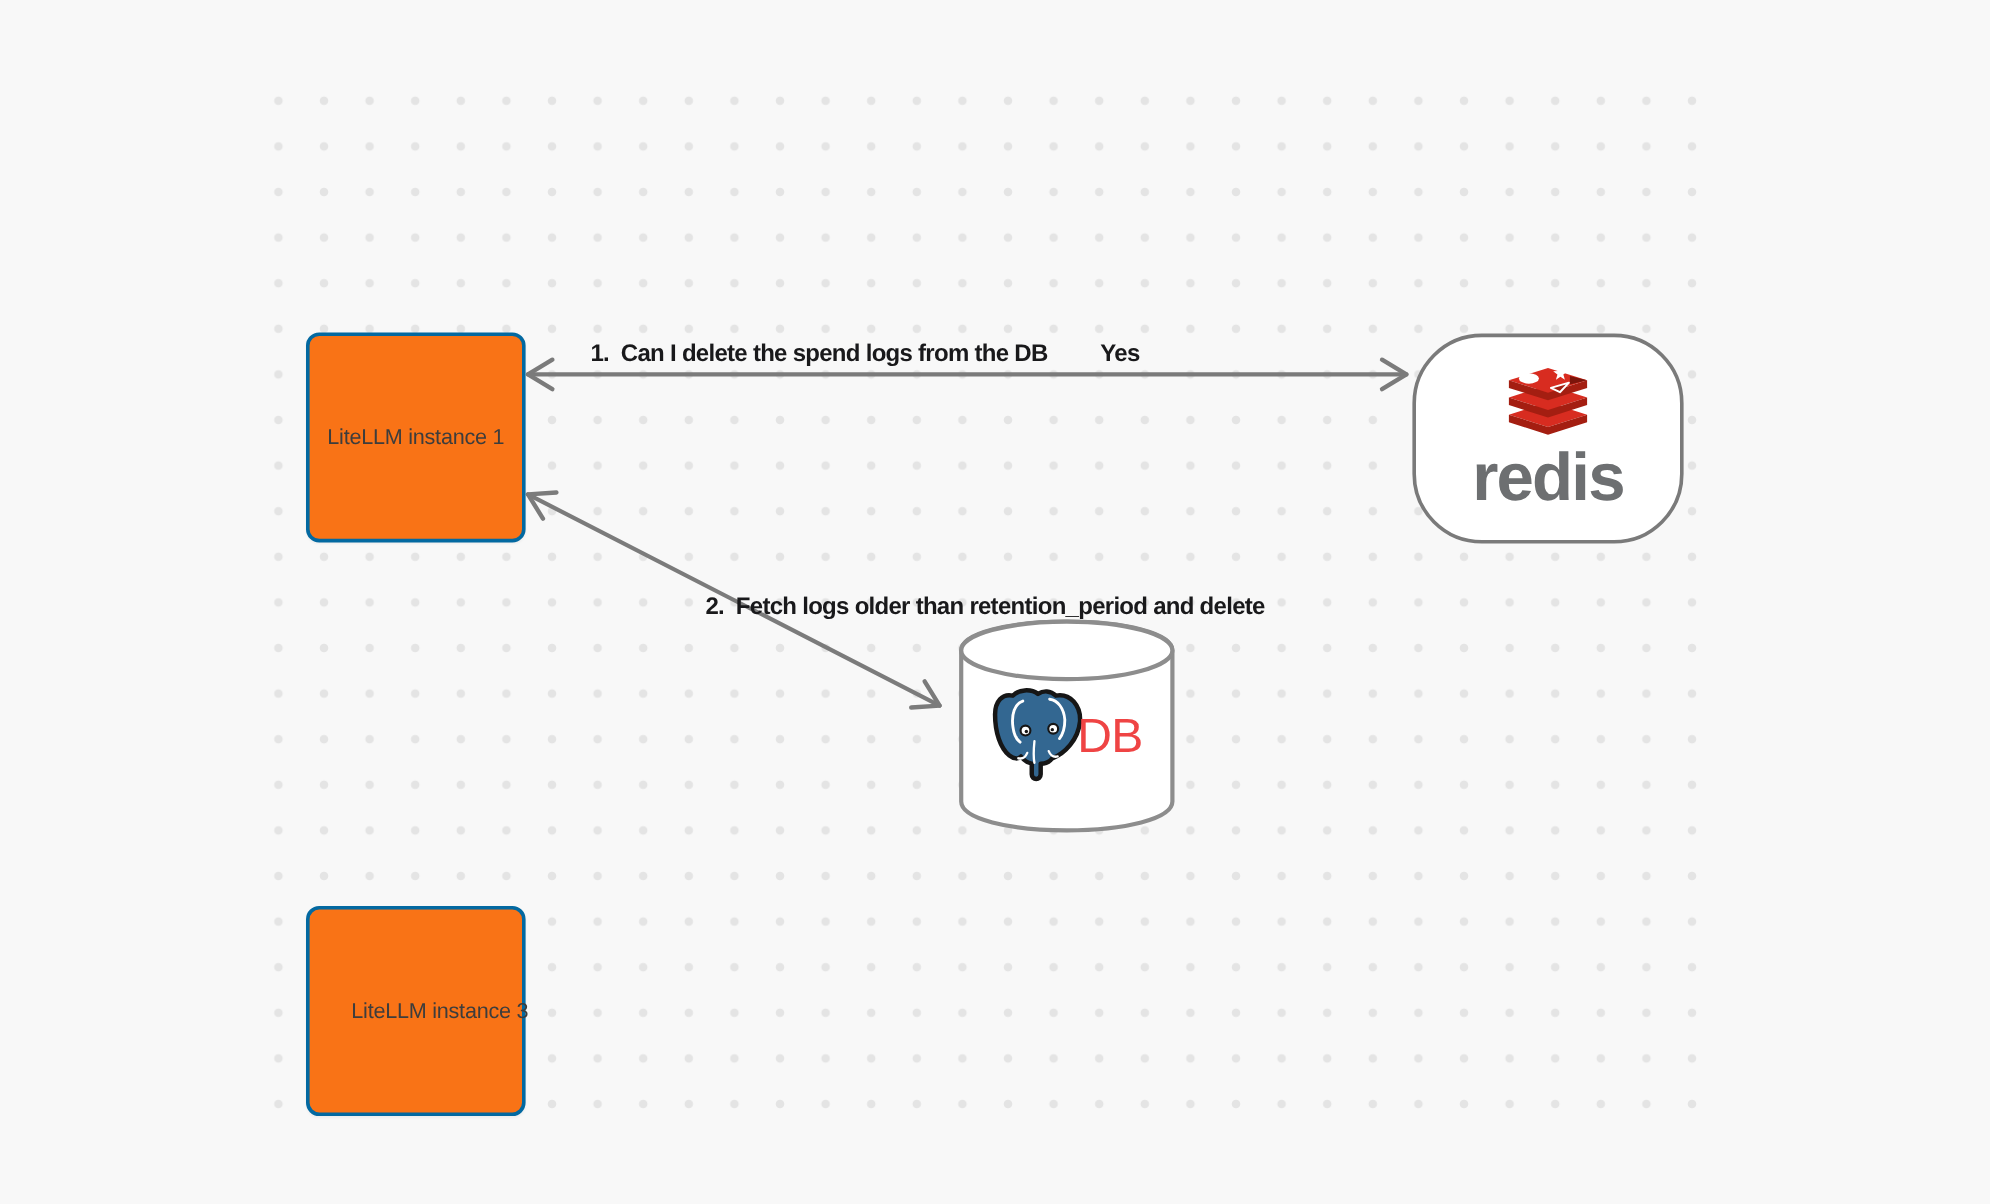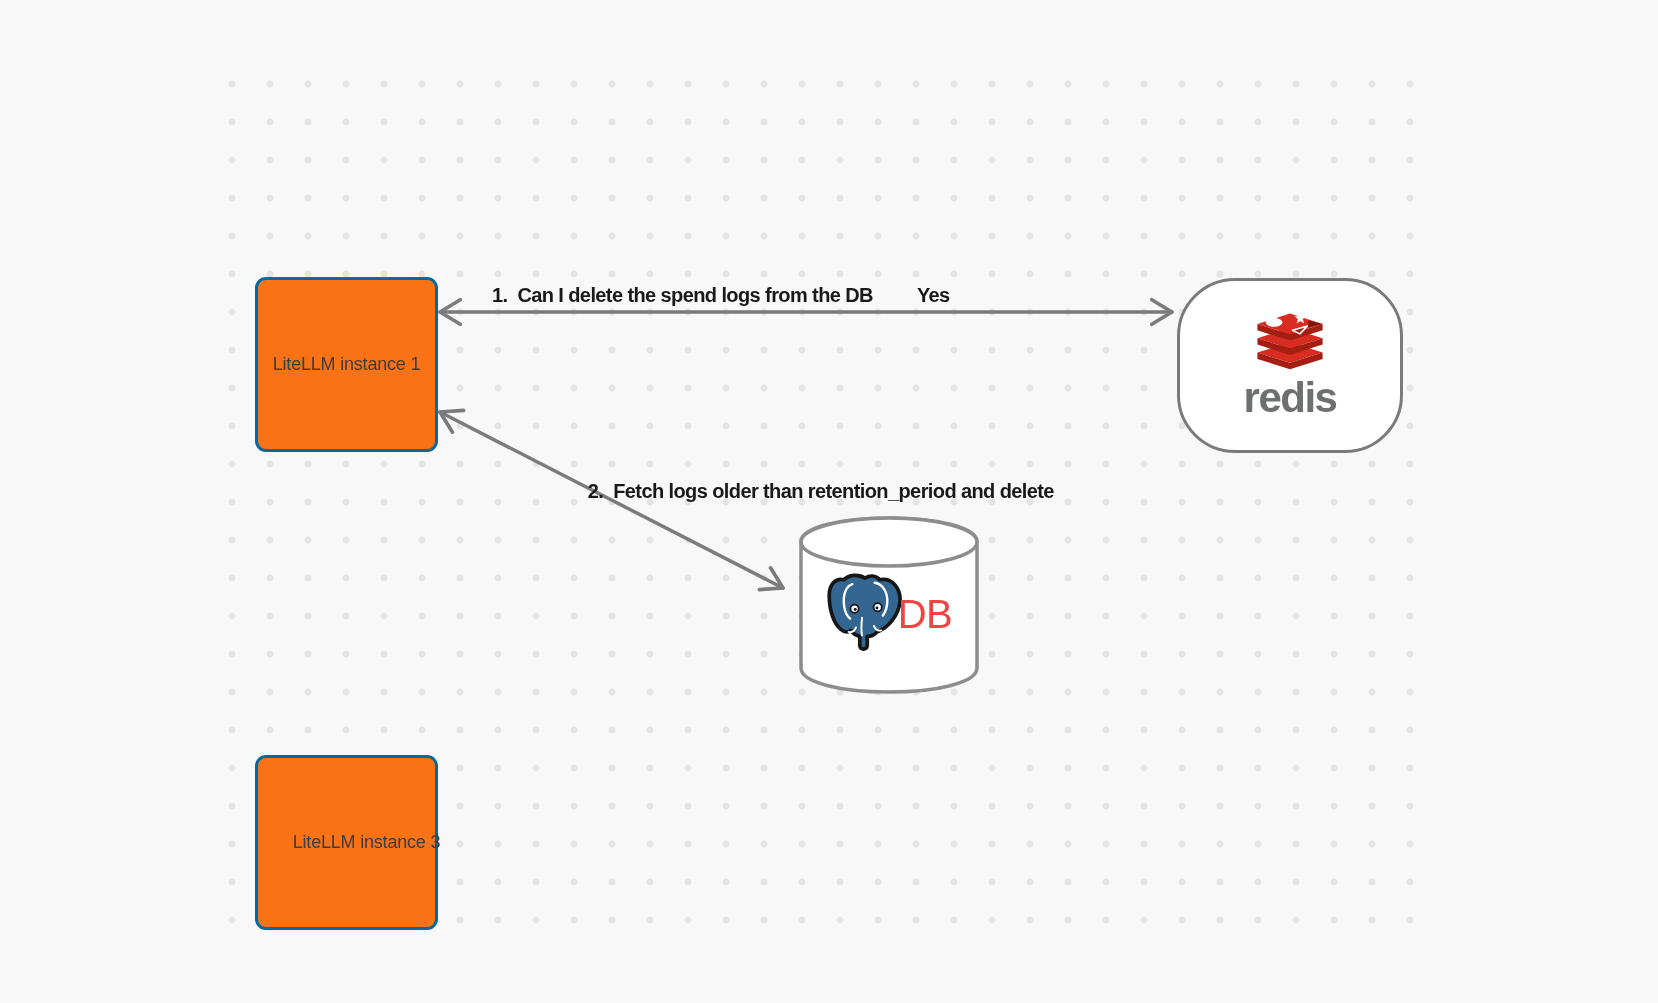--- a/index.html
+++ b/index.html
@@ -28,38 +28,38 @@
   #box1{top:277px;}
   #box2{top:517px;}
   #box3{top:755px;padding-left:40px;}
   .redis-node{
     position:absolute;left:1177px;top:278px;width:226px;height:175px;
     box-sizing:border-box;background:#ffffff;
     border:3px solid #7a7a7a;border-radius:58px;
     display:flex;flex-direction:column;align-items:center;justify-content:center;
   }
   .redis-word{
-    margin-top:3px;font-size:42px;font-weight:700;color:#6d6f71;
+    margin-top:3px;font-size:56px;font-weight:700;color:#6d6f71;
     letter-spacing:-1.5px;line-height:1;
   }
   .cyl{position:absolute;left:797px;top:514px;width:184px;height:183px;}
   .db-content{
     position:absolute;left:803px;top:566px;width:172px;height:96px;
     display:flex;align-items:center;justify-content:center;
   }
   .db-label{
     font-size:40px;color:#ef4444;letter-spacing:-0.5px;line-height:1;
     margin-left:-6px;
   }
   .edge-label{
     position:absolute;font-weight:700;font-size:20px;line-height:28px;
     color:#19191b;white-space:pre;letter-spacing:-0.6px;
   }
   #edge-label-1{left:492px;top:281px;display:flex;gap:44px;}
-  #edge-label-2{left:568px;top:449px;}
+  #edge-label-2{left:568px;top:464px;}
 </style>
 </head>
 <body>
 
 <div class="stage">
 
   <div class="dots"></div>
 
   <svg class="edges" viewBox="0 0 1658 1003">
     <defs>

